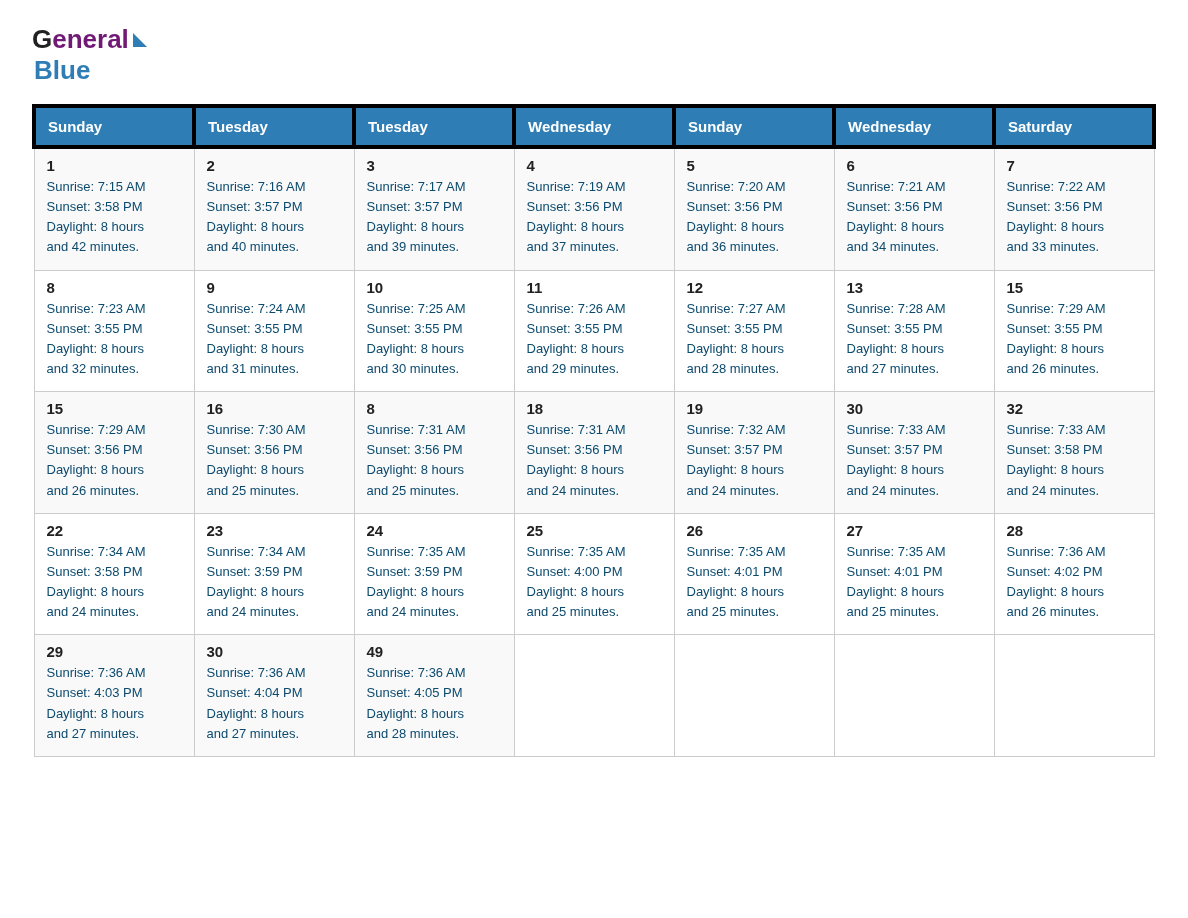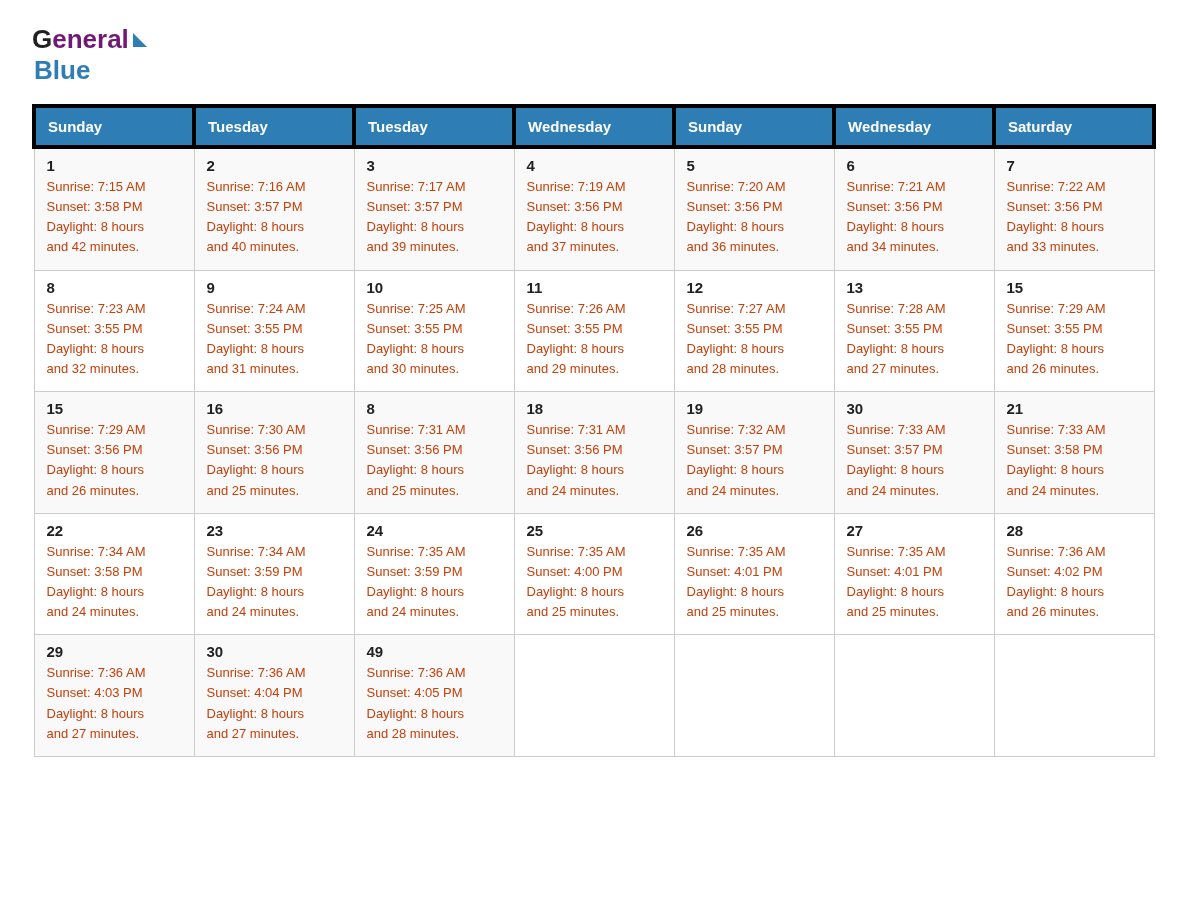--- a/index.html
+++ b/index.html
@@ -44,21 +44,21 @@
       height: 110px;
     }
     .day-num {
       font-size: 15px;
       font-weight: bold;
       margin-bottom: 3px;
       color: #222;
     }
     .day-info {
       font-size: 13px;
-      color: #c2410c;
+      color: #0c4a6e;
       line-height: 1.55;
     }
     tbody tr:nth-child(odd) td {
       background: #f9f9f9;
     }
     tbody tr td.empty {
       background: #fff;
     }
     .logo-container {
       display: flex;
@@ -288,21 +288,21 @@
         <td>
         <div class="day-num">30</div>
         <div class="day-info">
           Sunrise: 7:33 AM<br>
           Sunset: 3:57 PM<br>
           Daylight: 8 hours<br>
           and 24 minutes.
         </div>
       </td>
         <td>
-        <div class="day-num">21</div>
+        <div class="day-num">32</div>
         <div class="day-info">
           Sunrise: 7:33 AM<br>
           Sunset: 3:58 PM<br>
           Daylight: 8 hours<br>
           and 24 minutes.
         </div>
       </td>
       </tr>
       <tr>
         <td>

